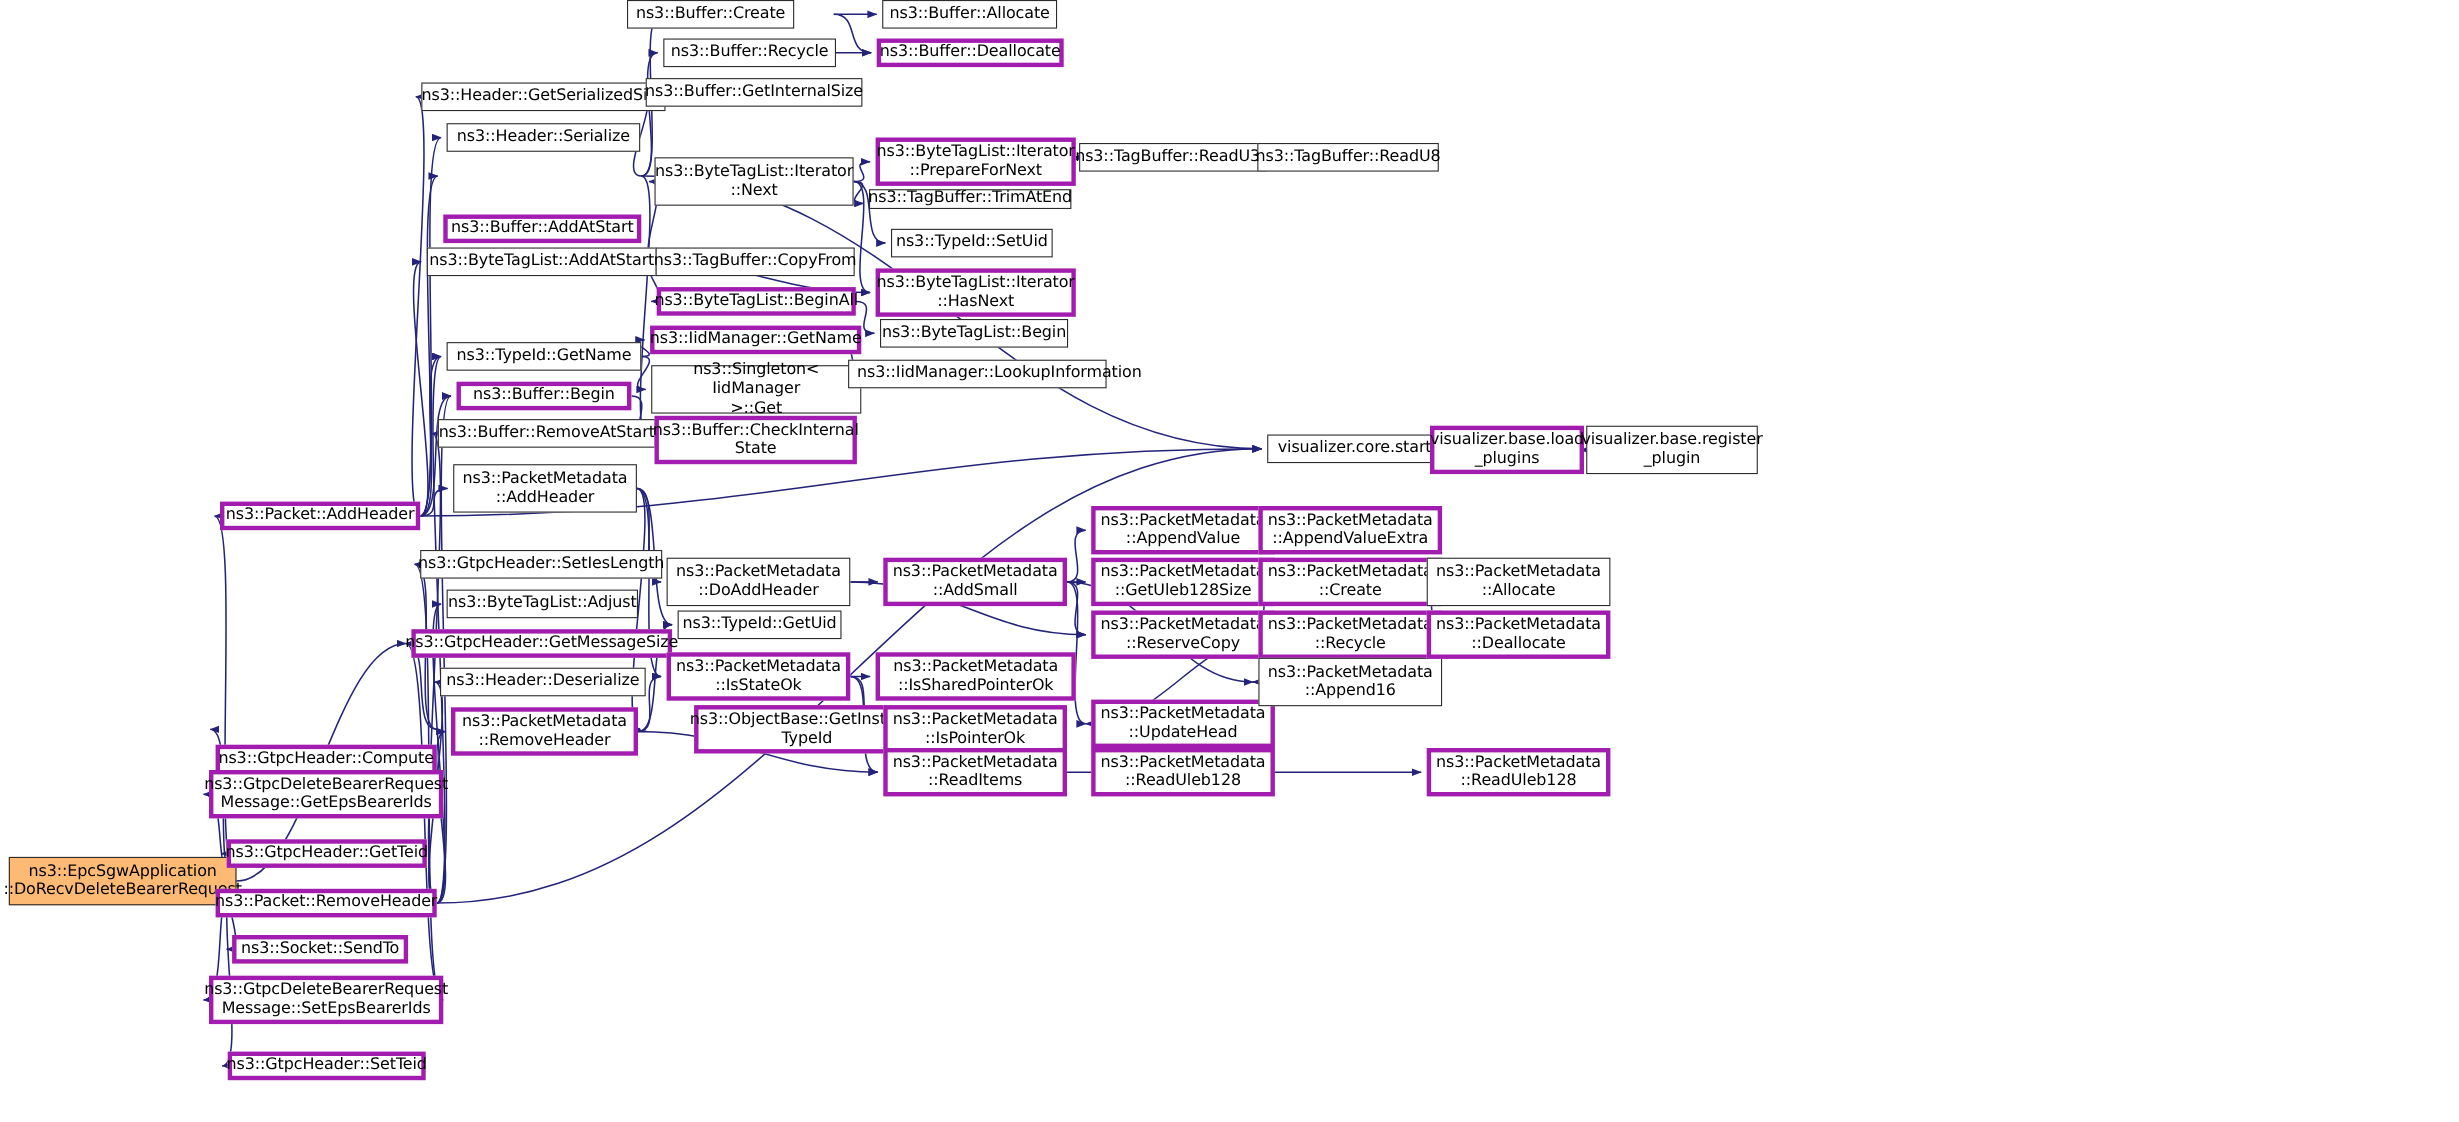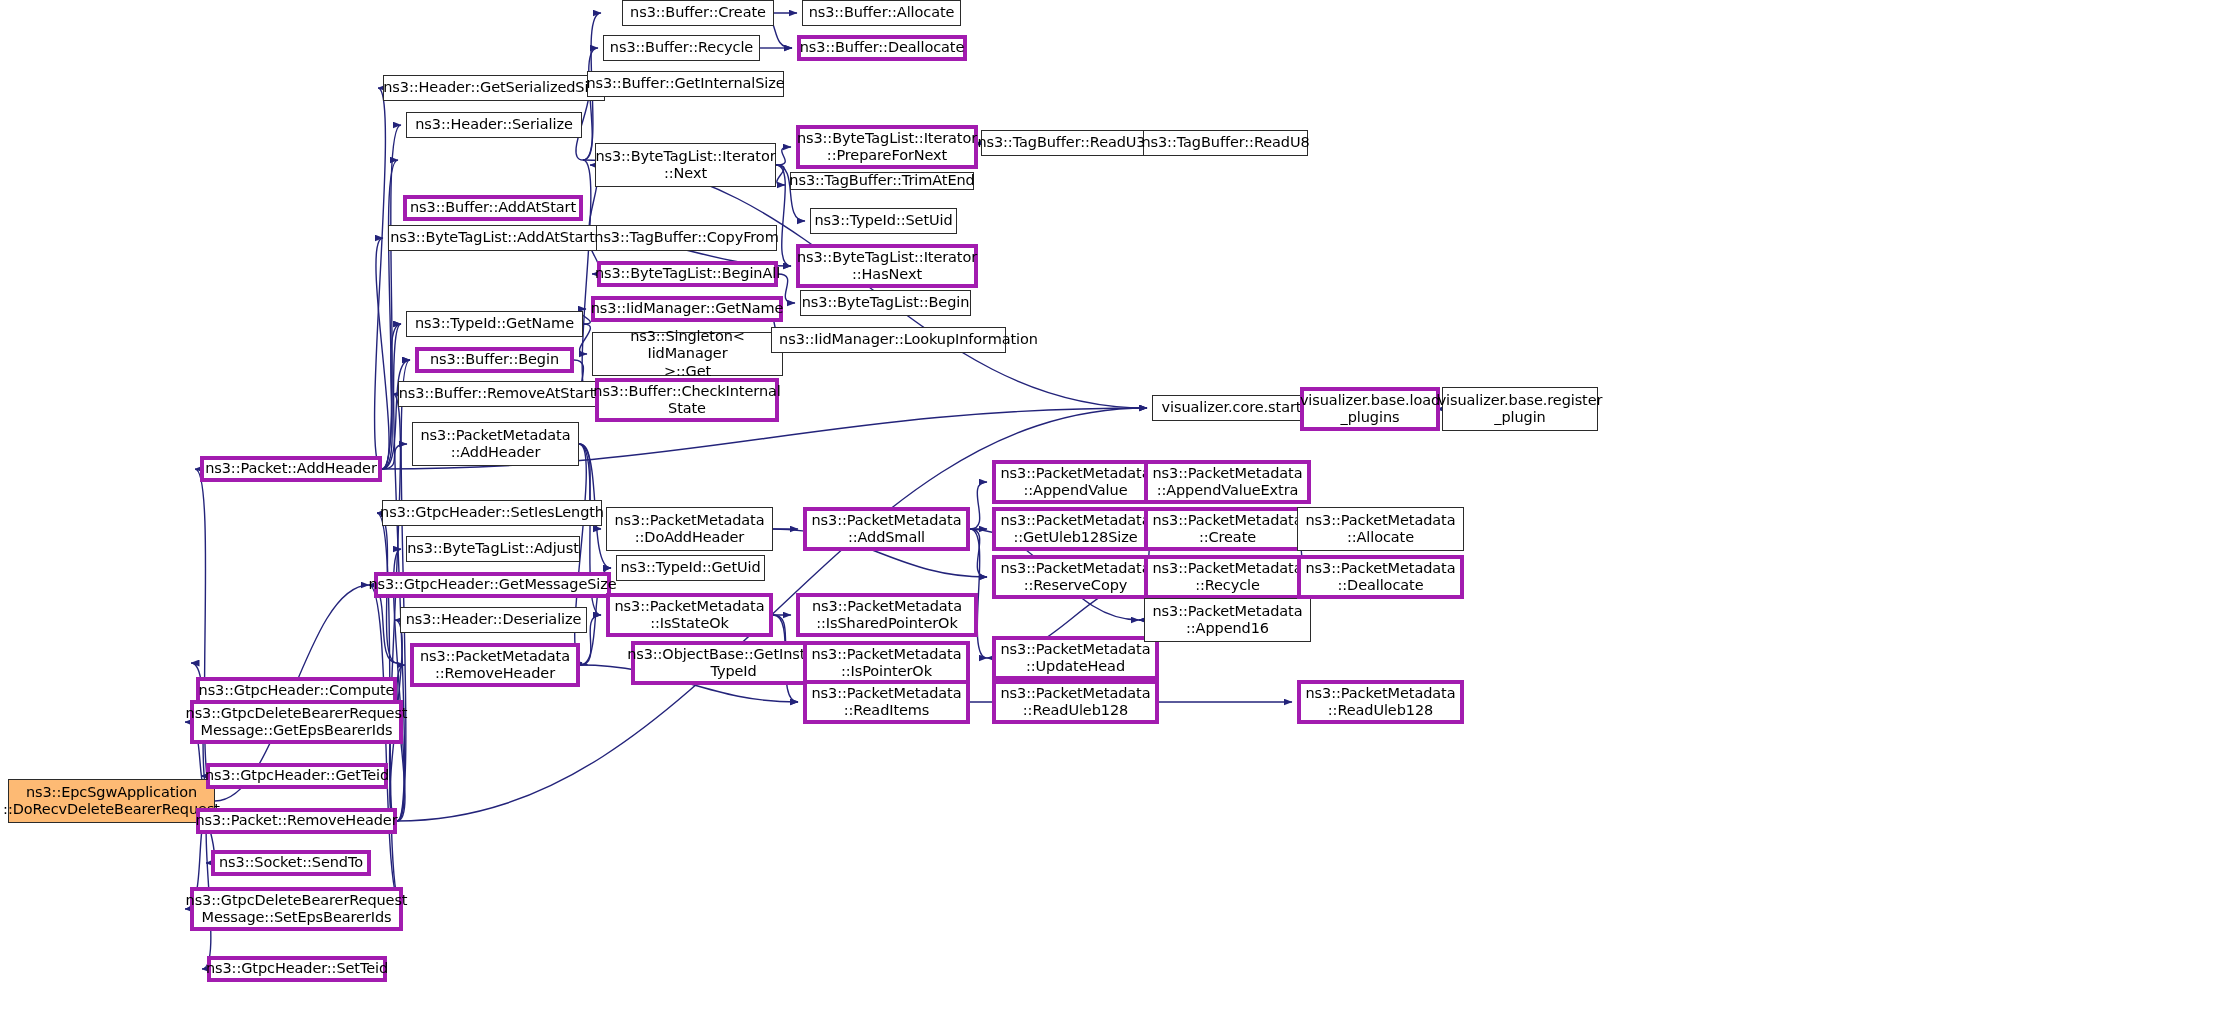--- a/index.html
+++ b/index.html
@@ -149,21 +149,21 @@
       <div class="node thick" style="left: 415px; top: 347px; width: 159px; height: 26px;">ns3::Buffer::Begin</div>
       <div class="node" style="left: 398px; top: 381px; width: 198px; height: 26px;">ns3::Buffer::RemoveAtStart</div>
       <div class="node" style="left: 412px; top: 422px; width: 167px; height: 44px;">ns3::PacketMetadata
 ::AddHeader</div>
       <div class="node" style="left: 382px; top: 500px; width: 220px; height: 26px;">ns3::GtpcHeader::SetIesLength</div>
       <div class="node" style="left: 406px; top: 536px; width: 174px; height: 26px;">ns3::ByteTagList::Adjust</div>
       <div class="node thick" style="left: 374px; top: 572px; width: 237px; height: 26px;">ns3::GtpcHeader::GetMessageSize</div>
       <div class="node" style="left: 400px; top: 607px; width: 187px; height: 26px;">ns3::Header::Deserialize</div>
       <div class="node thick" style="left: 410px; top: 643px; width: 170px; height: 44px;">ns3::PacketMetadata
 ::RemoveHeader</div>
-      <div class="node" style="left: 622px; top: 0px; width: 152px; height: 26px;">ns3::Buffer::Create</div>
+      <div class="node" style="left: 570px; top: 0px; width: 152px; height: 26px;">ns3::Buffer::Create</div>
       <div class="node" style="left: 603px; top: 35px; width: 157px; height: 26px;">ns3::Buffer::Recycle</div>
       <div class="node" style="left: 587px; top: 71px; width: 197px; height: 26px;">ns3::Buffer::GetInternalSize</div>
       <div class="node" style="left: 595px; top: 143px; width: 181px; height: 44px;">ns3::ByteTagList::Iterator
 ::Next</div>
       <div class="node" style="left: 596px; top: 225px; width: 181px; height: 26px;">ns3::TagBuffer::CopyFrom</div>
       <div class="node thick" style="left: 597px; top: 261px; width: 181px; height: 26px;">ns3::ByteTagList::BeginAll</div>
       <div class="node thick" style="left: 591px; top: 296px; width: 192px; height: 26px;">ns3::IidManager::GetName</div>
       <div class="node" style="left: 592px; top: 332px; width: 191px; height: 44px;">ns3::Singleton&lt; IidManager
 &gt;::Get</div>
       <div class="node thick" style="left: 595px; top: 378px; width: 184px; height: 44px;">ns3::Buffer::CheckInternal

